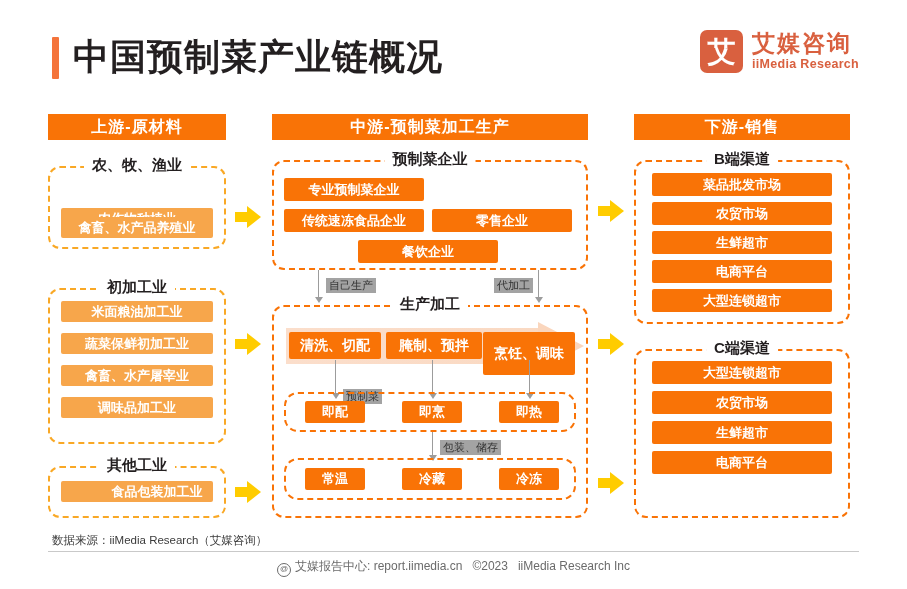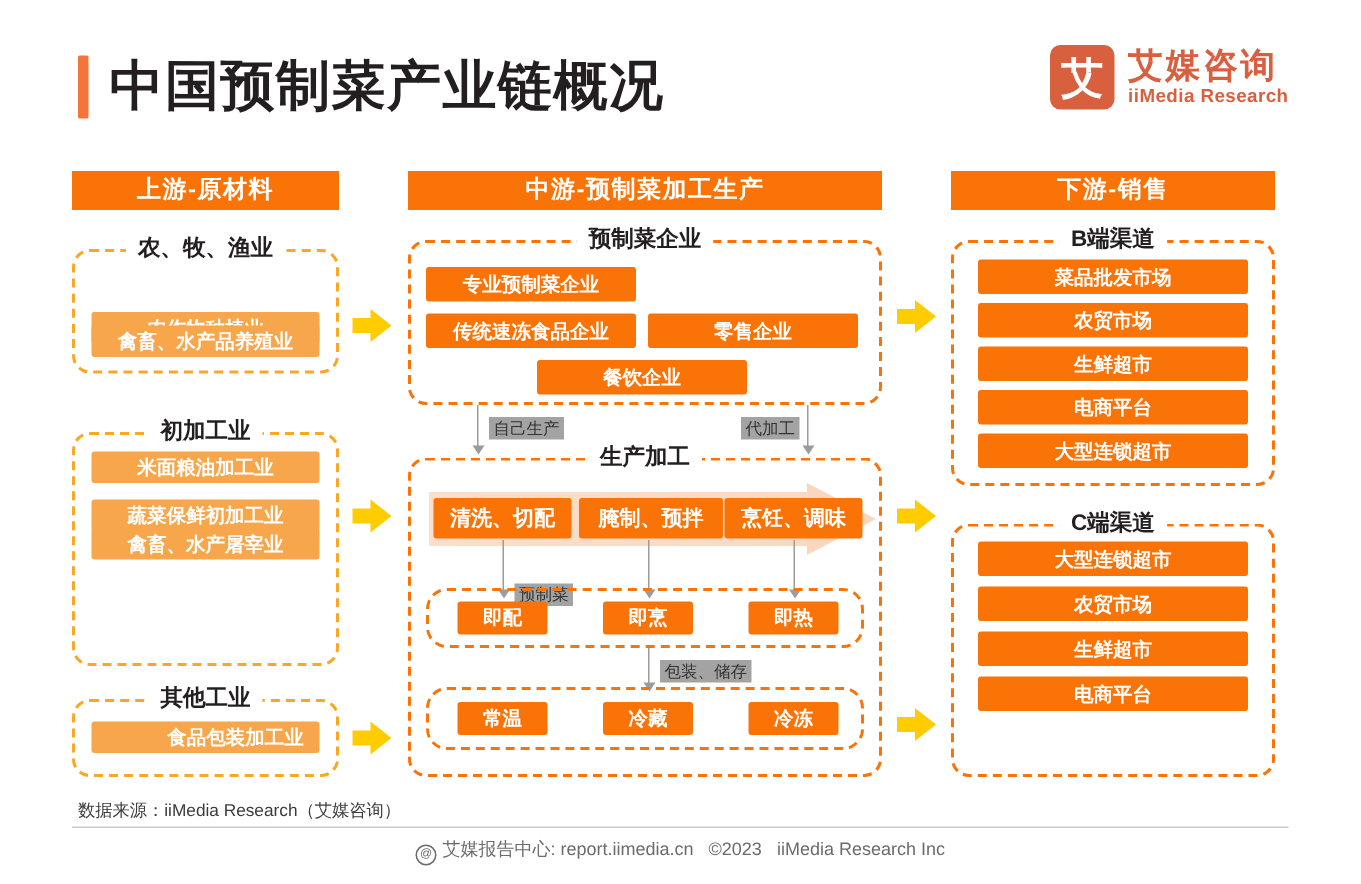--- a/index.html
+++ b/index.html
@@ -104,21 +104,22 @@
     <div class="group-title">农、牧、渔业</div>
   </div>
   <div class="chip light" style="left:61px;top:190px;width:152px;height:21px;margin-top:18px;">农作物种植业</div>
   <div class="chip light" style="left:61px;top:217px;width:152px;height:21px;">禽畜、水产品养殖业</div>
 
   <div class="group" style="left:48px;top:288px;width:178px;height:156px;">
     <div class="group-title">初加工业</div>
   </div>
   <div class="chip light" style="left:61px;top:301px;width:152px;height:21px;">米面粮油加工业</div>
   <div class="chip light" style="left:61px;top:333px;width:152px;height:21px;">蔬菜保鲜初加工业</div>
-  <div class="chip light" style="left:61px;top:352px;width:152px;height:21px;">禽畜、水产屠宰业</div>
+  <div class="chip light" style="left:61px;top:365px;width:152px;height:21px;">禽畜、水产屠宰业</div>
+  <div class="chip light" style="left:61px;top:397px;width:152px;height:21px;">调味品加工业</div>
 
   <div class="group" style="left:48px;top:466px;width:178px;height:52px;">
     <div class="group-title">其他工业</div>
   </div>
   <div class="chip light" style="left:61px;top:481px;width:152px;height:21px;padding-left:40px;">食品包装加工业</div>
 
   <div class="yarrow" style="left:235px;top:206px;">
     <div class="shaft"></div>
       <div class="head"></div>
   </div>
@@ -150,21 +151,21 @@
   <div class="group orange" style="left:272px;top:305px;width:316px;height:213px;">
     <div class="group-title">生产加工</div>
   </div>
 
   <div class="band">
     <div class="band-body"></div>
     <div class="band-head"></div>
   </div>
   <div class="chip" style="left:289px;top:332px;width:92px;height:27px;font-size:14px;">清洗、切配</div>
   <div class="chip" style="left:386px;top:332px;width:96px;height:27px;font-size:14px;">腌制、预拌</div>
-  <div class="chip" style="left:483px;top:332px;width:92px;height:27px;font-size:14px;">烹饪、调味</div>
+  <div class="chip" style="left:483px;top:332px;width:92px;height:43px;font-size:14px;">烹饪、调味</div>
 
   <div class="vline" style="left:335px;top:360px;height:34px;"></div>
   <div class="varrow" style="left:332px;top:393px;"></div>
   <div class="vline" style="left:432px;top:360px;height:34px;"></div>
   <div class="varrow" style="left:429px;top:393px;"></div>
   <div class="vline" style="left:529px;top:360px;height:34px;"></div>
   <div class="varrow" style="left:526px;top:393px;"></div>
   <div class="conn-label" style="left:343px;top:389px;">预制菜</div>
 
   <div class="group orange" style="left:284px;top:392px;width:292px;height:40px;border-radius:14px;">

